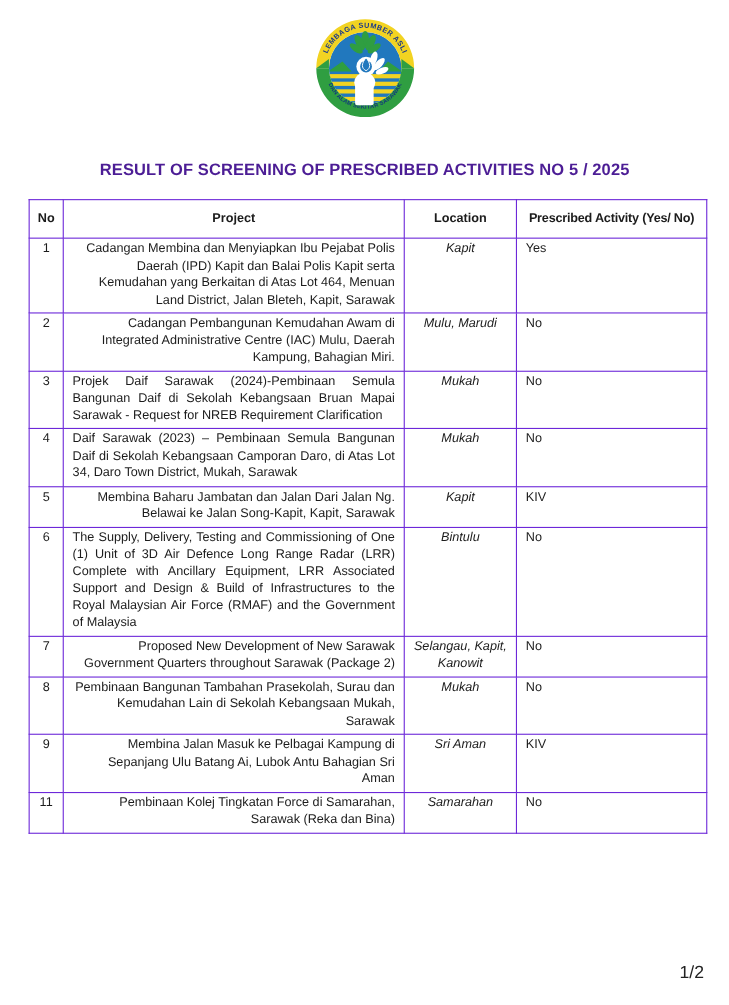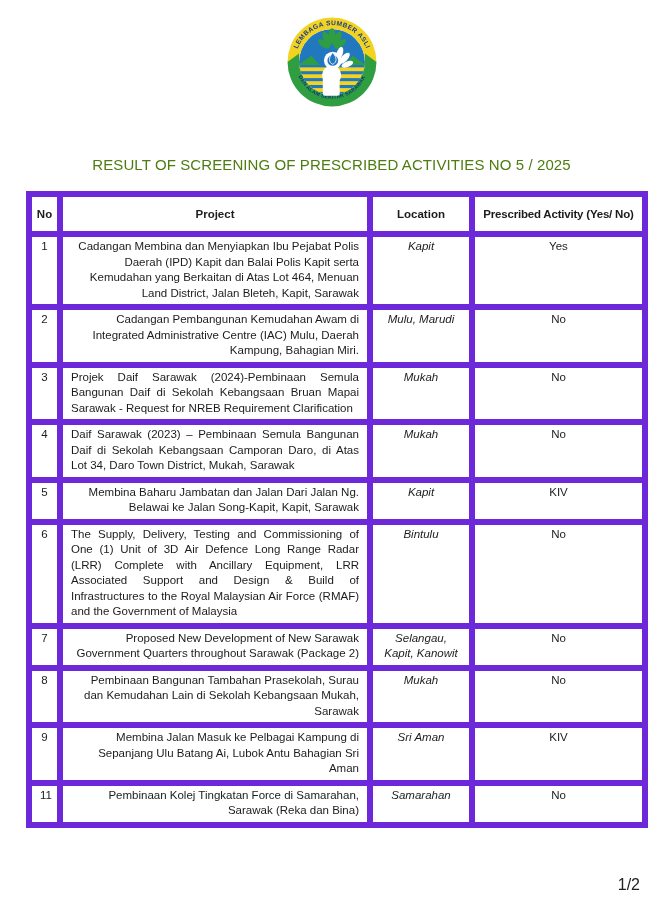--- a/index.html
+++ b/index.html
@@ -10,61 +10,61 @@
     width: 663px;
     height: 914px;
     background: #ffffff;
     overflow: hidden;
   }
   .logo-wrap {
     padding-top: 16px;
     text-align: center;
   }
   .doc-title {
-    margin-top: 44px;
+    margin-top: 33px;
     text-align: center;
-    font-weight: normal;
+    font-weight: bold;
     font-size: 15px;
     letter-spacing: 0.1px;
-    color: #4d7c0f;
+    color: #4c1d95;
   }
   .intro {
     margin: 18px 19px 0 20px;
     font-size: 12.8px;
     color: #1a1a1a;
   }
   table.screening {
     margin: 18px 0 0 26px;
     width: 616px;
     border-collapse: collapse;
     table-layout: fixed;
   }
   table.screening th, table.screening td {
-    border: 6px solid #6d28d9;
+    border: 1px solid #6d28d9;
   }
   table.screening th {
     font-weight: bold;
     font-size: 11.5px;
     padding: 11px 2px;
     text-align: center;
     vertical-align: middle;
     white-space: nowrap;
     overflow: hidden;
   }
   th.th-prescribed { font-size: 11px; letter-spacing: -0.2px; padding-left: 0; padding-right: 0; }
   table.screening td {
     font-size: 11.5px;
     line-height: 15.5px;
     padding: 2px 8px 3px 8px;
     vertical-align: top;
   }
   td.no { text-align: center; padding-left: 2px; padding-right: 2px; }
   td.project { text-align: right; }
   td.location { text-align: center; padding-left: 3px; padding-right: 3px; font-style: italic; }
-  td.prescribed { text-align: center; }
+  td.prescribed { text-align: left; }
   
   tbody tr:nth-child(3) td.project,
   tbody tr:nth-child(4) td.project,
   tbody tr:nth-child(6) td.project { text-align: justify; }
   .page-number {
     position: absolute;
     top: 876px;
     right: 23px;
     font-size: 16px;
     color: #222;

